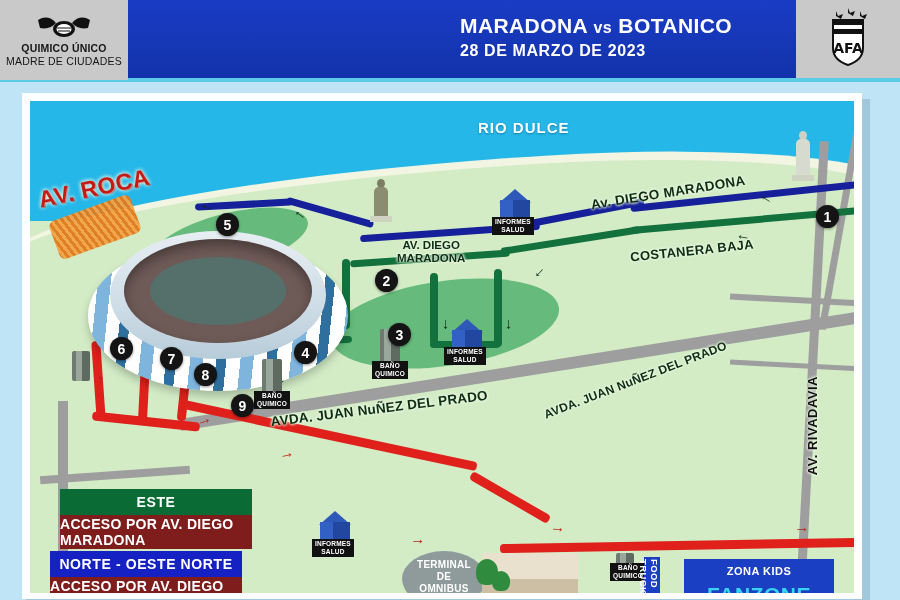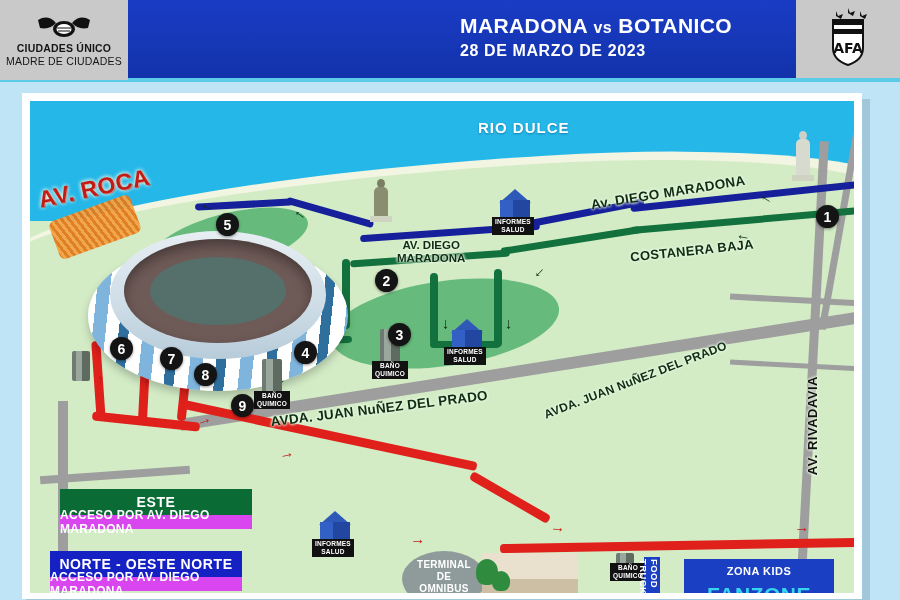--- a/index.html
+++ b/index.html
@@ -186,22 +186,22 @@
   .terminal-bld{
     position:absolute;left:452px;top:452px;width:96px;height:48px;
     background:linear-gradient(180deg,#e9e1cd 0 55%,#cdbfa3 55% 100%);
   }
   .tree{position:absolute;width:22px;height:26px;background:#2f8b3d;border-radius:50% 50% 40% 40%;}
 
   
   .legend{position:absolute;width:192px;}
   .legend .top{height:26px;display:flex;align-items:center;justify-content:center;
     font-size:14px;font-weight:800;color:#fff;letter-spacing:.6px;}
-  .legend .bot{height:14px;background:#d946ef;display:flex;align-items:center;justify-content:center;
-    font-size:12px;font-weight:800;color:#fff;letter-spacing:.3px;}
+  .legend .bot{height:34px;background:#7f1d1d;display:flex;align-items:center;justify-content:center;
+    font-size:14px;font-weight:800;color:#fff;letter-spacing:.3px;}
   .lg-este{left:30px;top:388px;}
   .lg-este .top{background:#0b6b34;}
   .lg-norte{left:20px;top:450px;}
   .lg-norte .top{background:#1621c4;}
 
   .fanzone{
     position:absolute;left:654px;top:458px;width:150px;height:48px;background:#1a3fc2;
   }
   .fz-kids{
     position:absolute;left:0;top:6px;width:150px;text-align:center;
@@ -227,21 +227,21 @@
     <div class="hdr-logo">
       <span class="crest">
         <svg width="60" height="26" viewBox="0 0 60 26">
           <path d="M4 6 Q14 0 22 9 Q16 16 6 14 Z" fill="#111"></path>
           <path d="M56 6 Q46 0 38 9 Q44 16 54 14 Z" fill="#111"></path>
           <ellipse cx="30" cy="15" rx="11" ry="8" fill="#111"></ellipse>
           <ellipse cx="30" cy="15" rx="7.5" ry="5" fill="#fff"></ellipse>
           <path d="M23 14 H37 M24 17 H36" stroke="#111" stroke-width="1.2"></path>
         </svg>
       </span>
-      <span class="l1">CIUDADES ÚNICO</span>
+      <span class="l1">QUIMICO ÚNICO</span>
       <span class="l2">MADRE DE CIUDADES</span>
     </div>
 
     <div class="hdr-blue">
       <div class="hdr-match">
         <span>MARADONA</span>
         <span class="vs">vs</span>
         <span>BOTANICO</span>
       </div>
       <div class="hdr-date">28 DE MARZO DE 2023</div>

